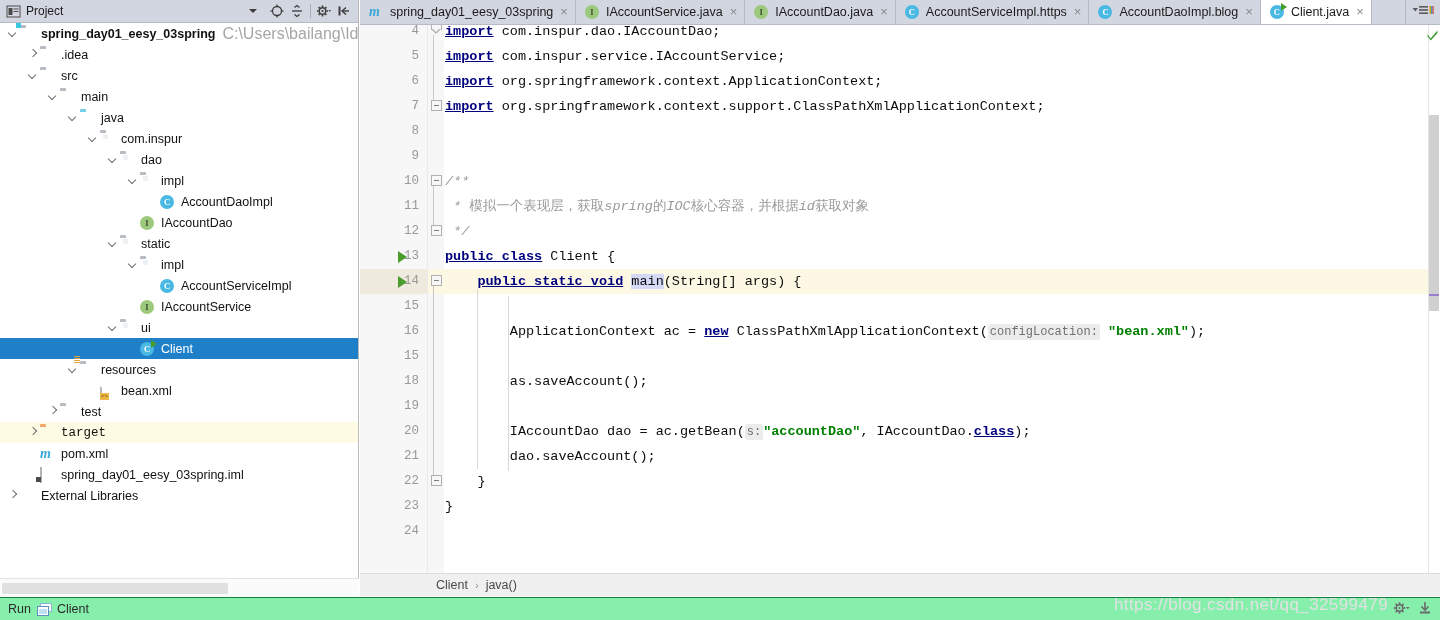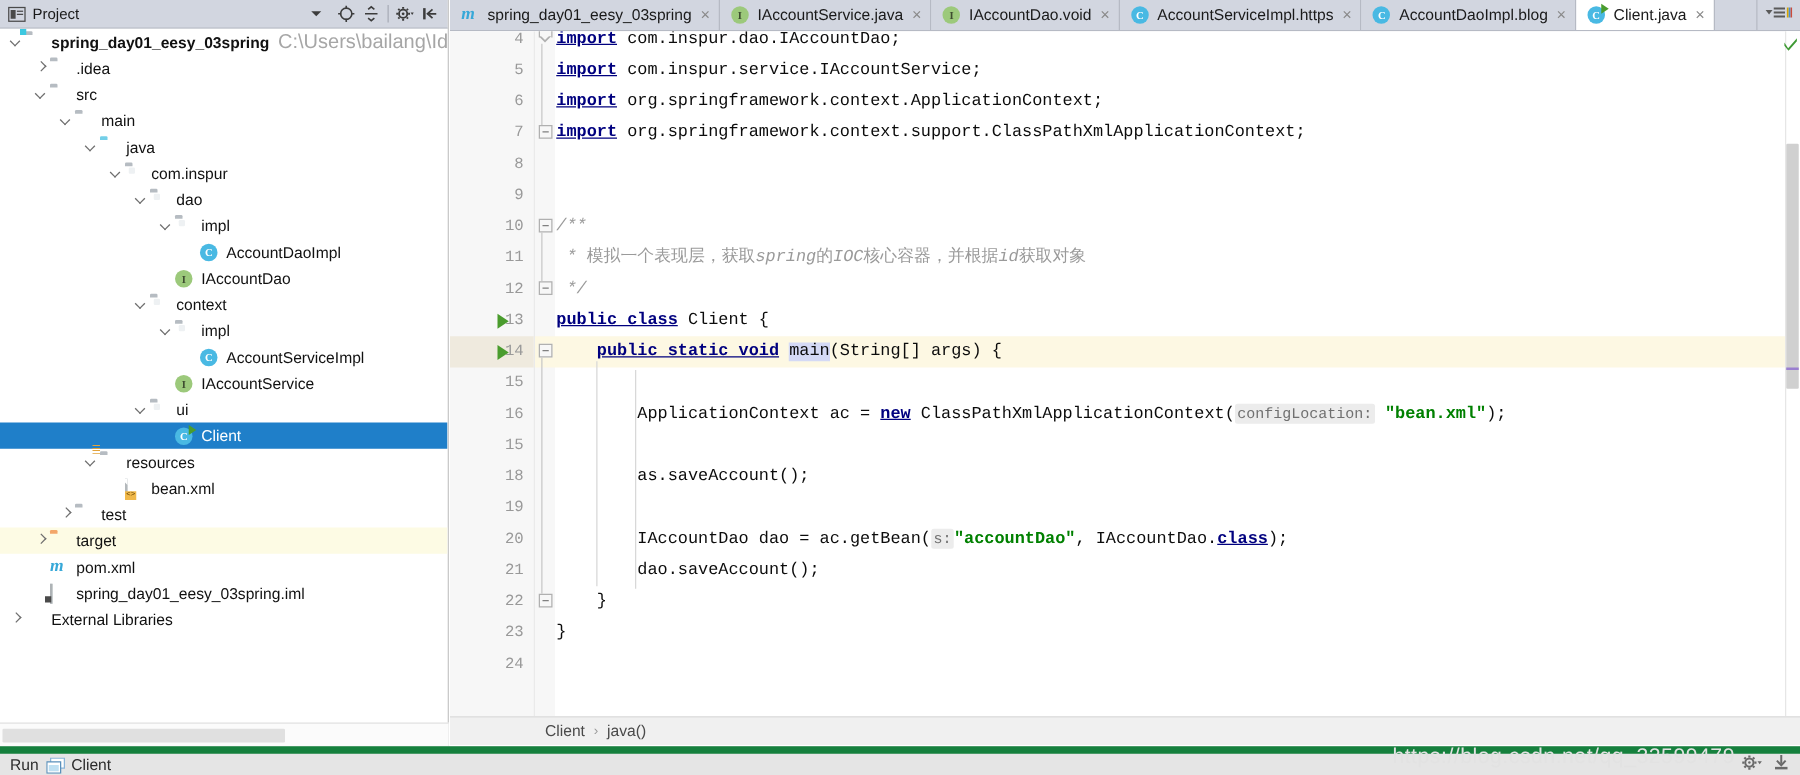--- a/index.html
+++ b/index.html
@@ -42,21 +42,21 @@
   .tree {
     position: absolute; left: 0; top: 23px; right: 0; bottom: 19px;
     overflow: hidden; background: #fff;
   }
   .row {
     height: 21px; display: flex; align-items: center;
     white-space: nowrap; font-size: 12.5px; color: #111;
     position: relative;
   }
   .row.selected { background: #1f7fc9; color: #fff; }
-  .row.highlight { background: #fdfbe4; }
+  .row.highlight { background: #fdfbe4; font-family: Liberation Mono, monospace; }
   .tw {
     width: 14px; height: 21px; flex: none; display: flex;
     align-items: center; justify-content: center;
   }
   .chev { width: 9px; height: 9px; position: relative; display: block; }
   .chev::before {
     content: ""; position: absolute; left: 1px; top: 0px;
     width: 5px; height: 5px;
     border-right: 1.6px solid #6e6e6e; border-bottom: 1.6px solid #6e6e6e;
     transform: rotate(-45deg);
@@ -216,21 +216,21 @@
     position: absolute; left: 360px; right: 0; bottom: 24px; height: 23px;
     background: #f0f0f0; border-top: 1px solid #dcdcdc;
     display: flex; align-items: center; box-sizing: border-box;
     padding-left: 76px; font-size: 12.5px; color: #4a4a4a;
   }
   .bc-sep { color: #9a9a9a; margin: 0 7px; font-size: 11px; }
 
   
   .statusbar {
     position: absolute; left: 0; right: 0; bottom: 0; height: 23px;
-    background: #e5e5e5; border-top: 6px solid #15803d;
+    background: #86efac; border-top: 1px solid #15803d;
     display: flex; align-items: center; box-sizing: border-box;
     padding: 0 8px; font-size: 12.5px; color: #2b2b2b;
   }
   .sb-run { margin-right: 6px; }
   .sb-winicon { width: 14px; height: 12px; position: relative; margin-right: 6px; }
   .sb-spacer { flex: 1; }
   .watermark {
     position: absolute; right: 52px; bottom: 5px;
     font-size: 17px; color: #e2e2e2; letter-spacing: 0.4px;
     font-family: "Liberation Sans", sans-serif; white-space: nowrap;
@@ -379,21 +379,21 @@
             <span class="cir i">I</span>
           </span>
           <span class="lbl">IAccountDao</span>
         </div>
         <div class="row">
           <span style="width: 106px; flex: 0 0 auto;"></span>
           <span class="tw">
             <span class="chev down"></span>
           </span>
           <span class="ico"><span class="pkg"></span></span>
-          <span class="lbl">context</span>
+          <span class="lbl">static</span>
         </div>
         <div class="row">
           <span style="width: 126px; flex: 0 0 auto;"></span>
           <span class="tw">
             <span class="chev down"></span>
           </span>
           <span class="ico"><span class="pkg"></span></span>
           <span class="lbl">impl</span>
         </div>
         <div class="row">
@@ -495,21 +495,21 @@
         <span class="ico">
           <span class="cir i">I</span>
         </span>
         <span>IAccountService.java</span>
         <span class="x">×</span>
       </div>
       <div class="tab">
         <span class="ico">
           <span class="cir i">I</span>
         </span>
-        <span>IAccountDao.void</span>
+        <span>IAccountDao.java</span>
         <span class="x">×</span>
       </div>
       <div class="tab">
         <span class="ico">
           <span class="cir c">C</span>
         </span>
         <span>AccountServiceImpl.https</span>
         <span class="x">×</span>
       </div>
       <div class="tab">

